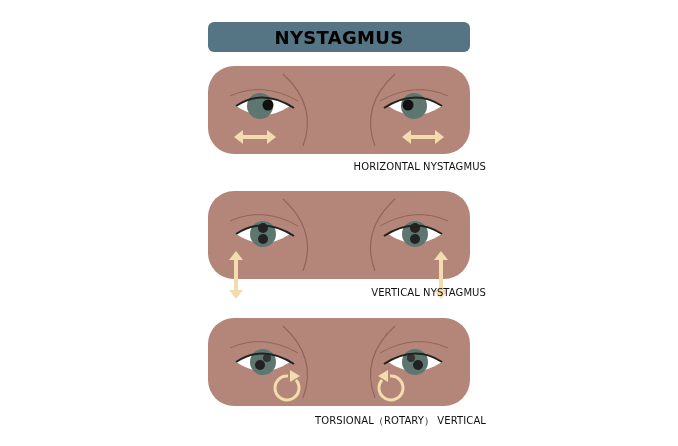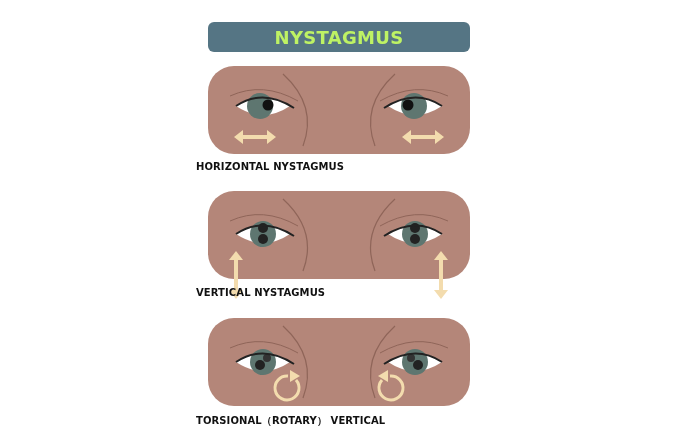--- a/index.html
+++ b/index.html
@@ -1,20 +1,20 @@
 <!DOCTYPE html>
 <html><head>
 <meta charset="utf-8">
 <style>
   html,body{margin:0;padding:0;background:#fff;}
   body{width:678px;height:446px;position:relative;overflow:hidden;font-family:"DejaVu Sans",sans-serif;}
-  .title{position:absolute;left:208px;top:22px;width:262px;height:30px;background:#557584;border-radius:6px;color:#bef264;font-weight:bold;font-size:18px;display:flex;align-items:center;justify-content:center;letter-spacing:0.3px;}
+  .title{position:absolute;left:208px;top:22px;width:262px;height:30px;background:#557584;border-radius:6px;color:#000000;font-weight:bold;font-size:18px;display:flex;align-items:center;justify-content:center;letter-spacing:0.3px;}
   .panel{position:absolute;left:208px;width:262px;height:88px;border-radius:26px;background:#b48679;overflow:hidden;}
   .panel svg{position:absolute;left:0;top:0;}
-  .caption{position:absolute;left:196px;width:262px;text-align:left;font-weight:bold;font-size:10px;color:#111;letter-spacing:0.1px;}
+  .caption{position:absolute;left:224px;width:262px;text-align:right;font-weight:normal;font-size:10px;color:#111;letter-spacing:0.1px;}
 </style>
 </head>
 <body>
 
 <div class="title">
     <span>NYSTAGMUS</span>
   </div>
 
 <div class="panel" style="top:66px">
   <svg width="262" height="88" viewBox="0 0 262 88">

